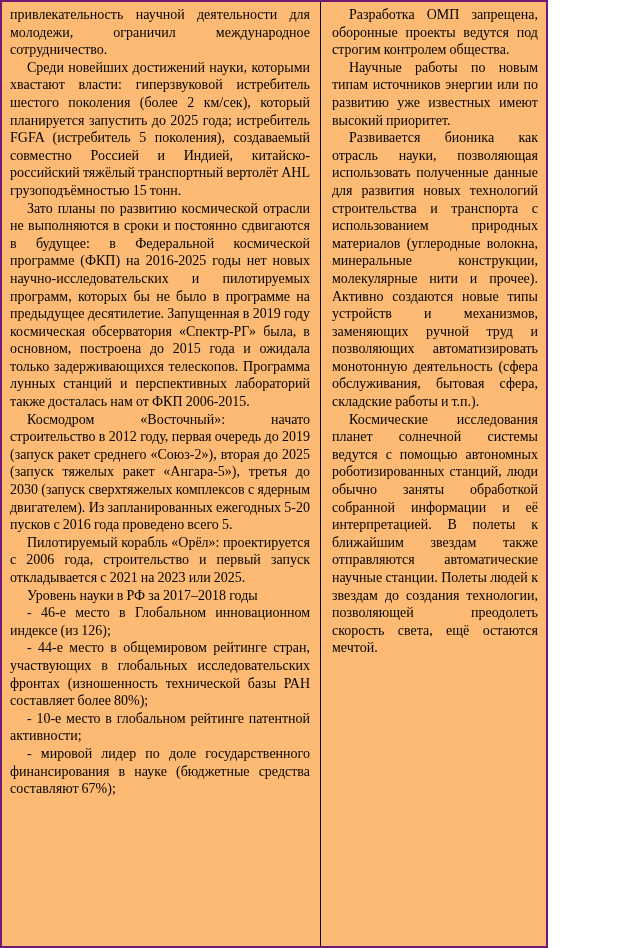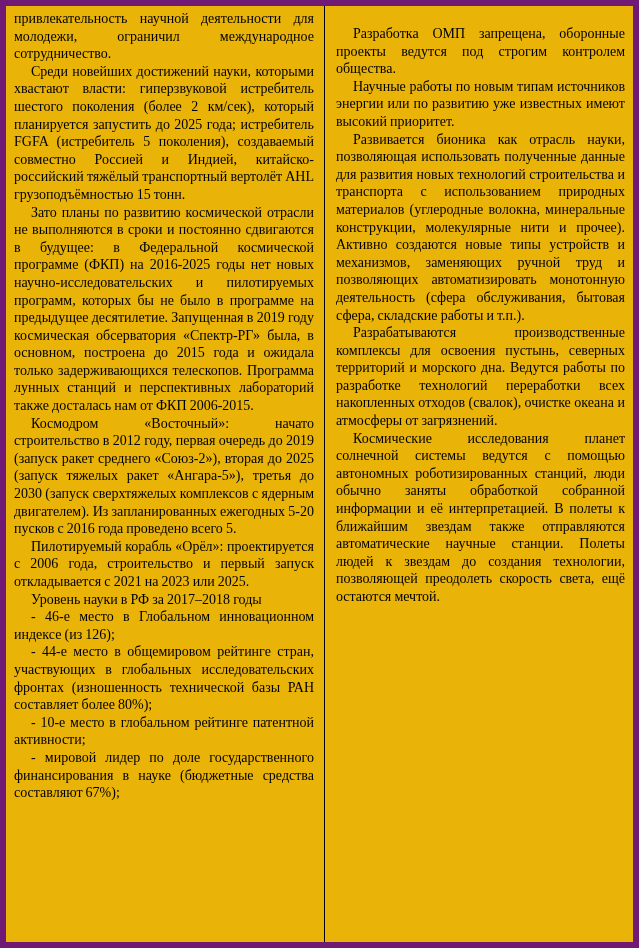--- a/index.html
+++ b/index.html
@@ -1,46 +1,45 @@
 <!DOCTYPE html>
 <html lang="ru"><head>
 <meta charset="utf-8">
 <style>
   html, body {
     margin: 0;
     padding: 0;
     background: #ffffff;
   }
   .page {
-    width: 639px;
+    width: 548px;
     height: 948px;
     box-sizing: border-box;
-    border: 6px solid #701a75;
-    background: #eab308;
+    border: 2px solid #701a75;
+    background: #fdba74;
     display: flex;
     flex-direction: row;
     overflow: hidden;
     font-family: "Liberation Serif", "DejaVu Serif", serif;
     font-size: 14px;
     line-height: 17.6px;
     color: #000000;
   }
   .column {
     box-sizing: border-box;
     padding: 4px 8px 4px 8px;
     overflow: hidden;
   }
   .col-left {
     width: 318px;
     padding-right: 10px;
   }
   .col-right {
     flex: 1;
     padding-left: 11px;
-    margin-top: 15px;
   }
   .divider {
     width: 1px;
     background: #000000;
     flex: 0 0 1px;
   }
   p.para {
     margin: 0;
     padding: 0;
     text-align: justify;
@@ -67,17 +66,16 @@
     <p class="para indent">- 10-е место в глобальном рейтинге патентной активности;</p>
     <p class="para indent">- мировой лидер по доле государственного финансирования в науке (бюджетные средства составляют 67%);</p>
   </div>
 
   <div class="divider"></div>
 
   <div class="column col-right">
     <p class="para indent">Разработка ОМП запрещена, оборонные проекты ведутся под строгим контролем общества.</p>
     <p class="para indent">Научные работы по новым типам источников энергии или по развитию уже известных имеют высокий приоритет.</p>
     <p class="para indent">Развивается бионика как отрасль науки, позволяющая использовать полученные данные для развития новых технологий строительства и транспорта с использованием природных материалов (углеродные волокна, минеральные конструкции, молекулярные нити и прочее). Активно создаются новые типы устройств и механизмов, заменяющих ручной труд и позволяющих автоматизировать монотонную деятельность (сфера обслуживания, бытовая сфера, складские работы и т.п.).</p>
-    <p class="para indent">Разрабатываются производственные комплексы для освоения пустынь, северных территорий и морского дна. Ведутся работы по разработке технологий переработки всех накопленных отходов (свалок), очистке океана и атмосферы от загрязнений.</p>
     <p class="para indent">Космические исследования планет солнечной системы ведутся с помощью автономных роботизированных станций, люди обычно заняты обработкой собранной информации и её интерпретацией. В полеты к ближайшим звездам также отправляются автоматические научные станции. Полеты людей к звездам до создания технологии, позволяющей преодолеть скорость света, ещё остаются мечтой.</p>
   </div>
 
 </div>
 
 </body></html>

